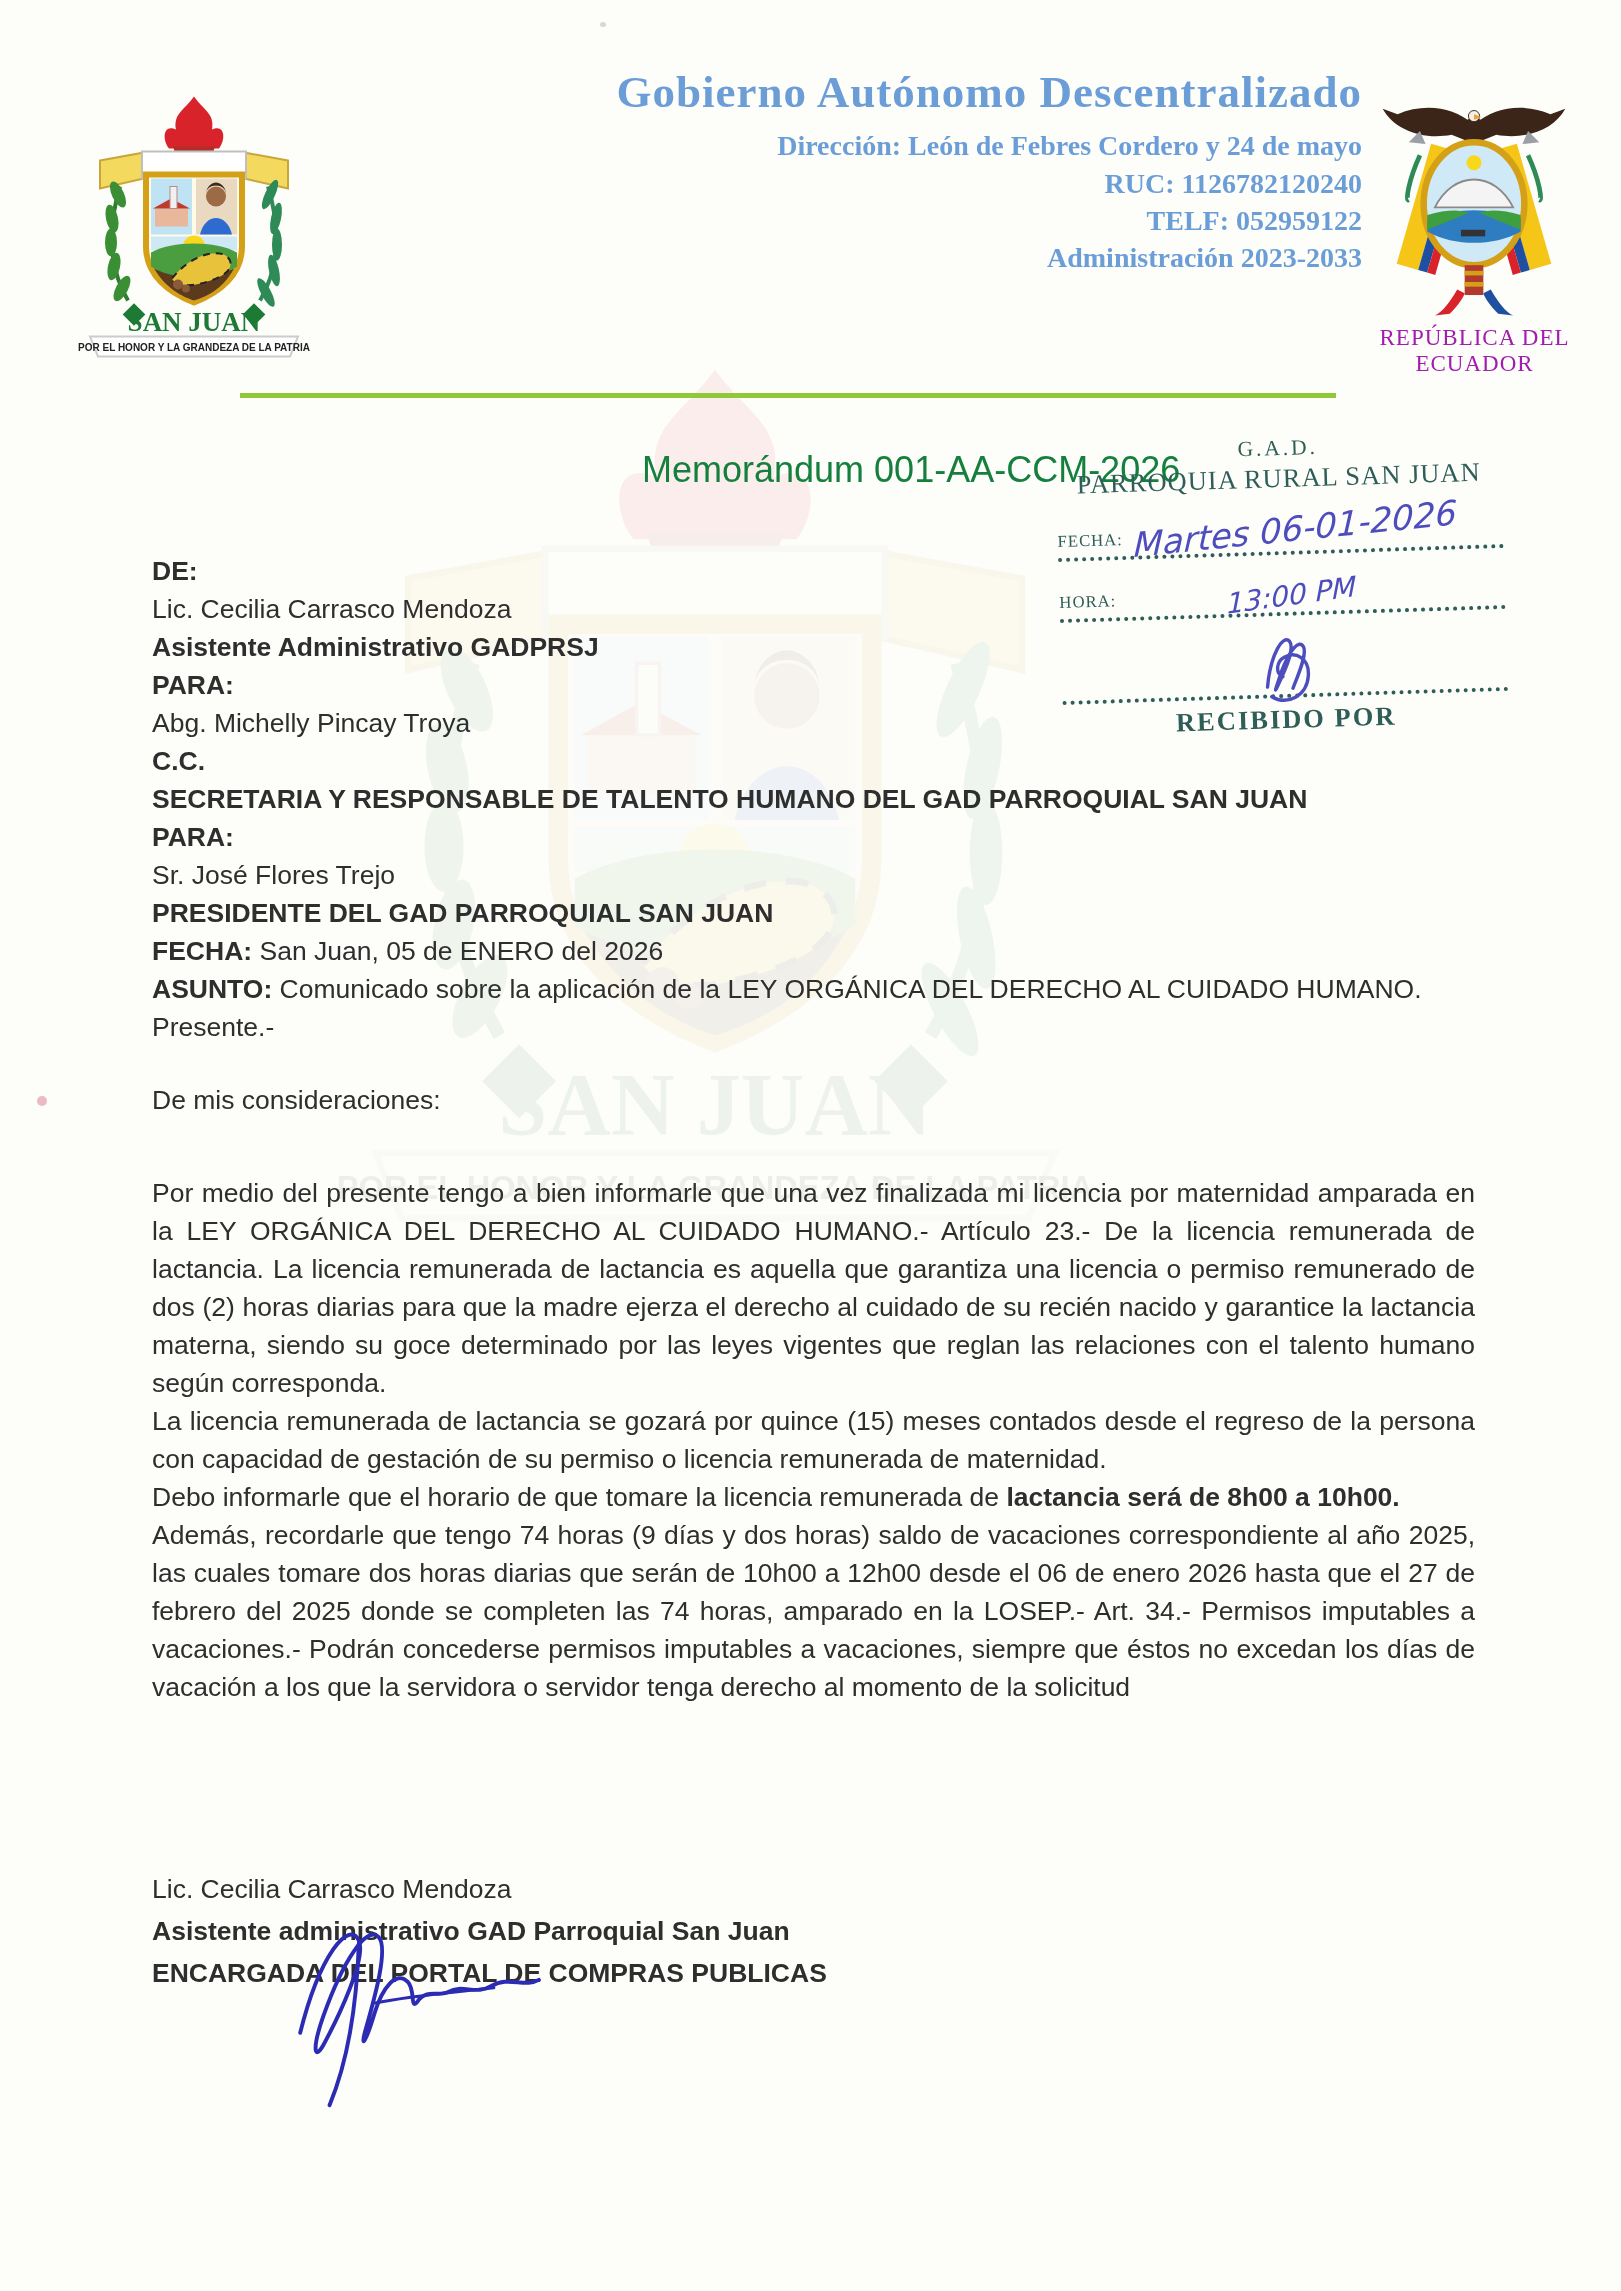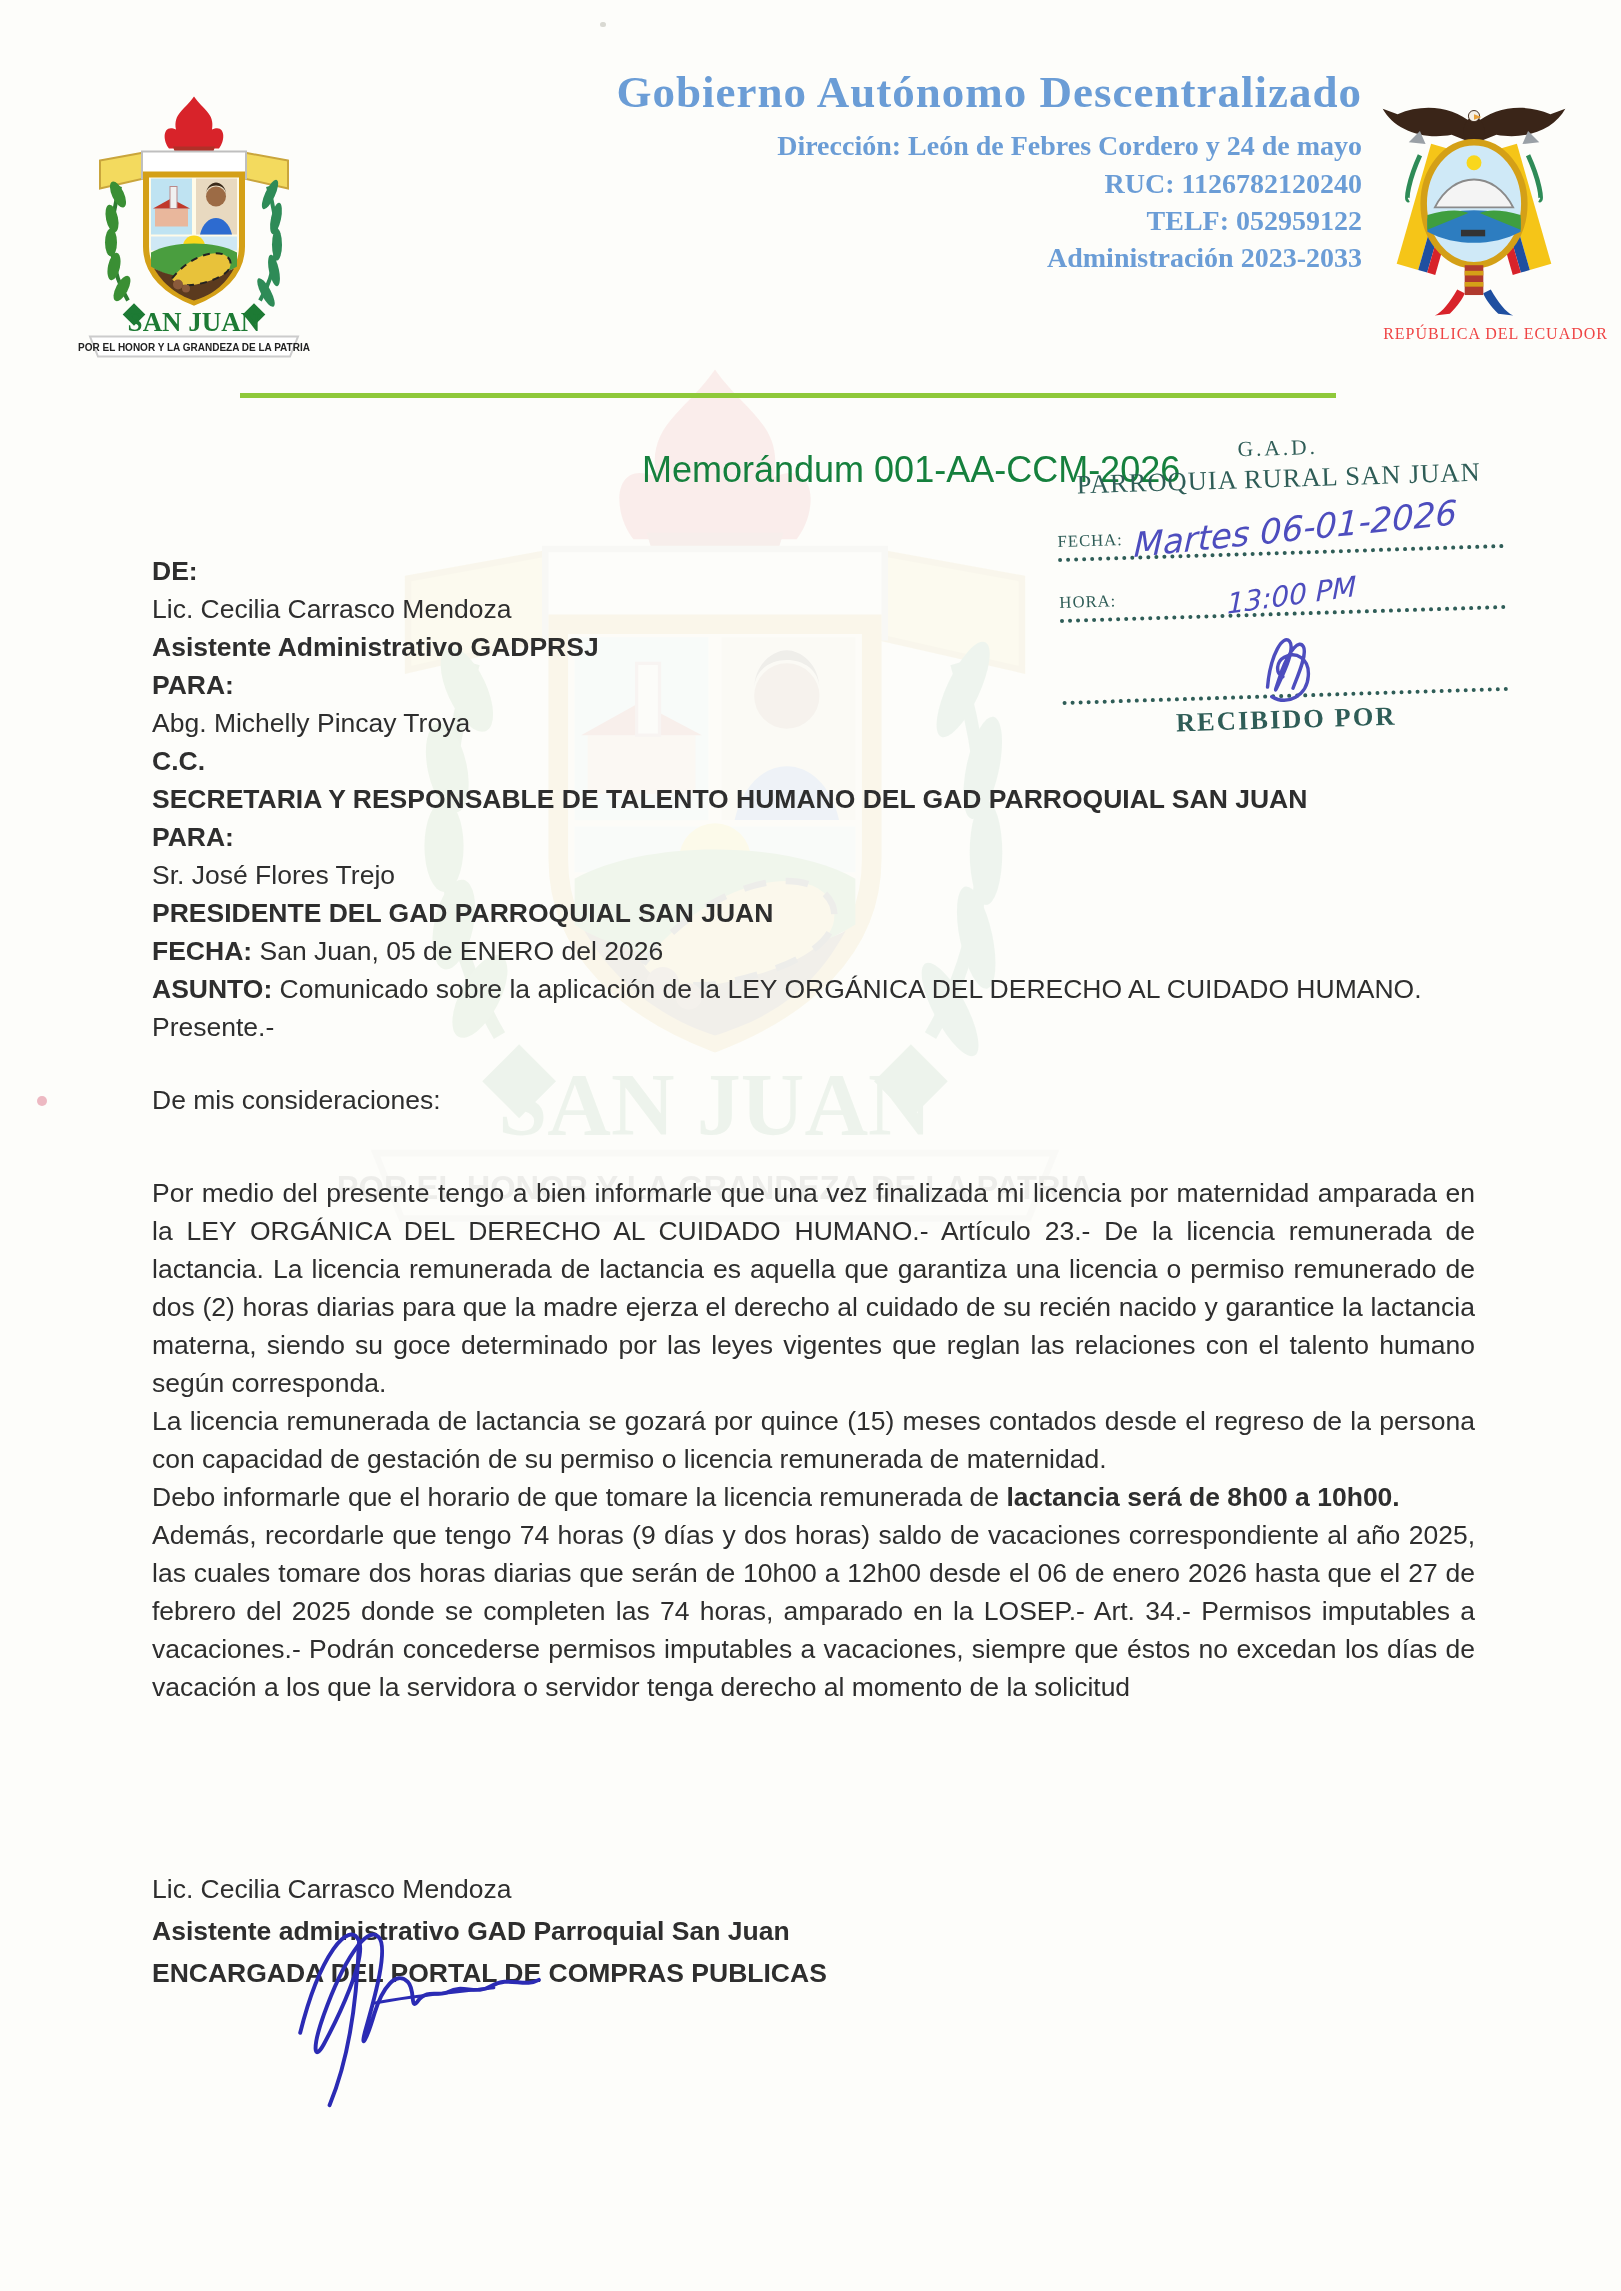--- a/index.html
+++ b/index.html
@@ -11,22 +11,22 @@
     color:#2e2e2e;
     overflow:hidden;
     margin:0 auto;
   }
   
   .crest{position:absolute;left:74px;top:94px;width:240px;height:269px;}
   .watermark{position:absolute;left:323px;top:363px;width:784px;height:875px;opacity:0.065;pointer-events:none;}
   .arms{position:absolute;left:1370px;top:90px;width:208px;height:233px;}
   .arms-caption{
     position:absolute;left:1341px;top:325px;width:267px;
-    text-align:right;font-family:"Liberation Serif",serif;
-    font-size:16px;letter-spacing:1px;color:#ef4444;
+    text-align:center;font-family:"Liberation Serif",serif;
+    font-size:23px;letter-spacing:1px;color:#a21caf;
   }
   .header-text{position:absolute;left:323px;top:65px;width:1039px;text-align:right;
     font-family:"Liberation Serif",serif;font-weight:bold;}
   .ht1{font-size:45px;line-height:55px;letter-spacing:1px;}
   .ht2{font-size:44px;line-height:55px;margin-top:3.9px;letter-spacing:1px;}
   .ht3{font-size:28px;line-height:39px;margin-top:5.9px;}
   .ht4,.ht5,.ht6{font-size:28px;line-height:37px;}
   .green-line{position:absolute;left:240px;top:393px;width:1096px;height:4.9px;}
   
   .memo-ref{position:absolute;left:642px;top:449px;font-size:36px;color:#15803d;}

